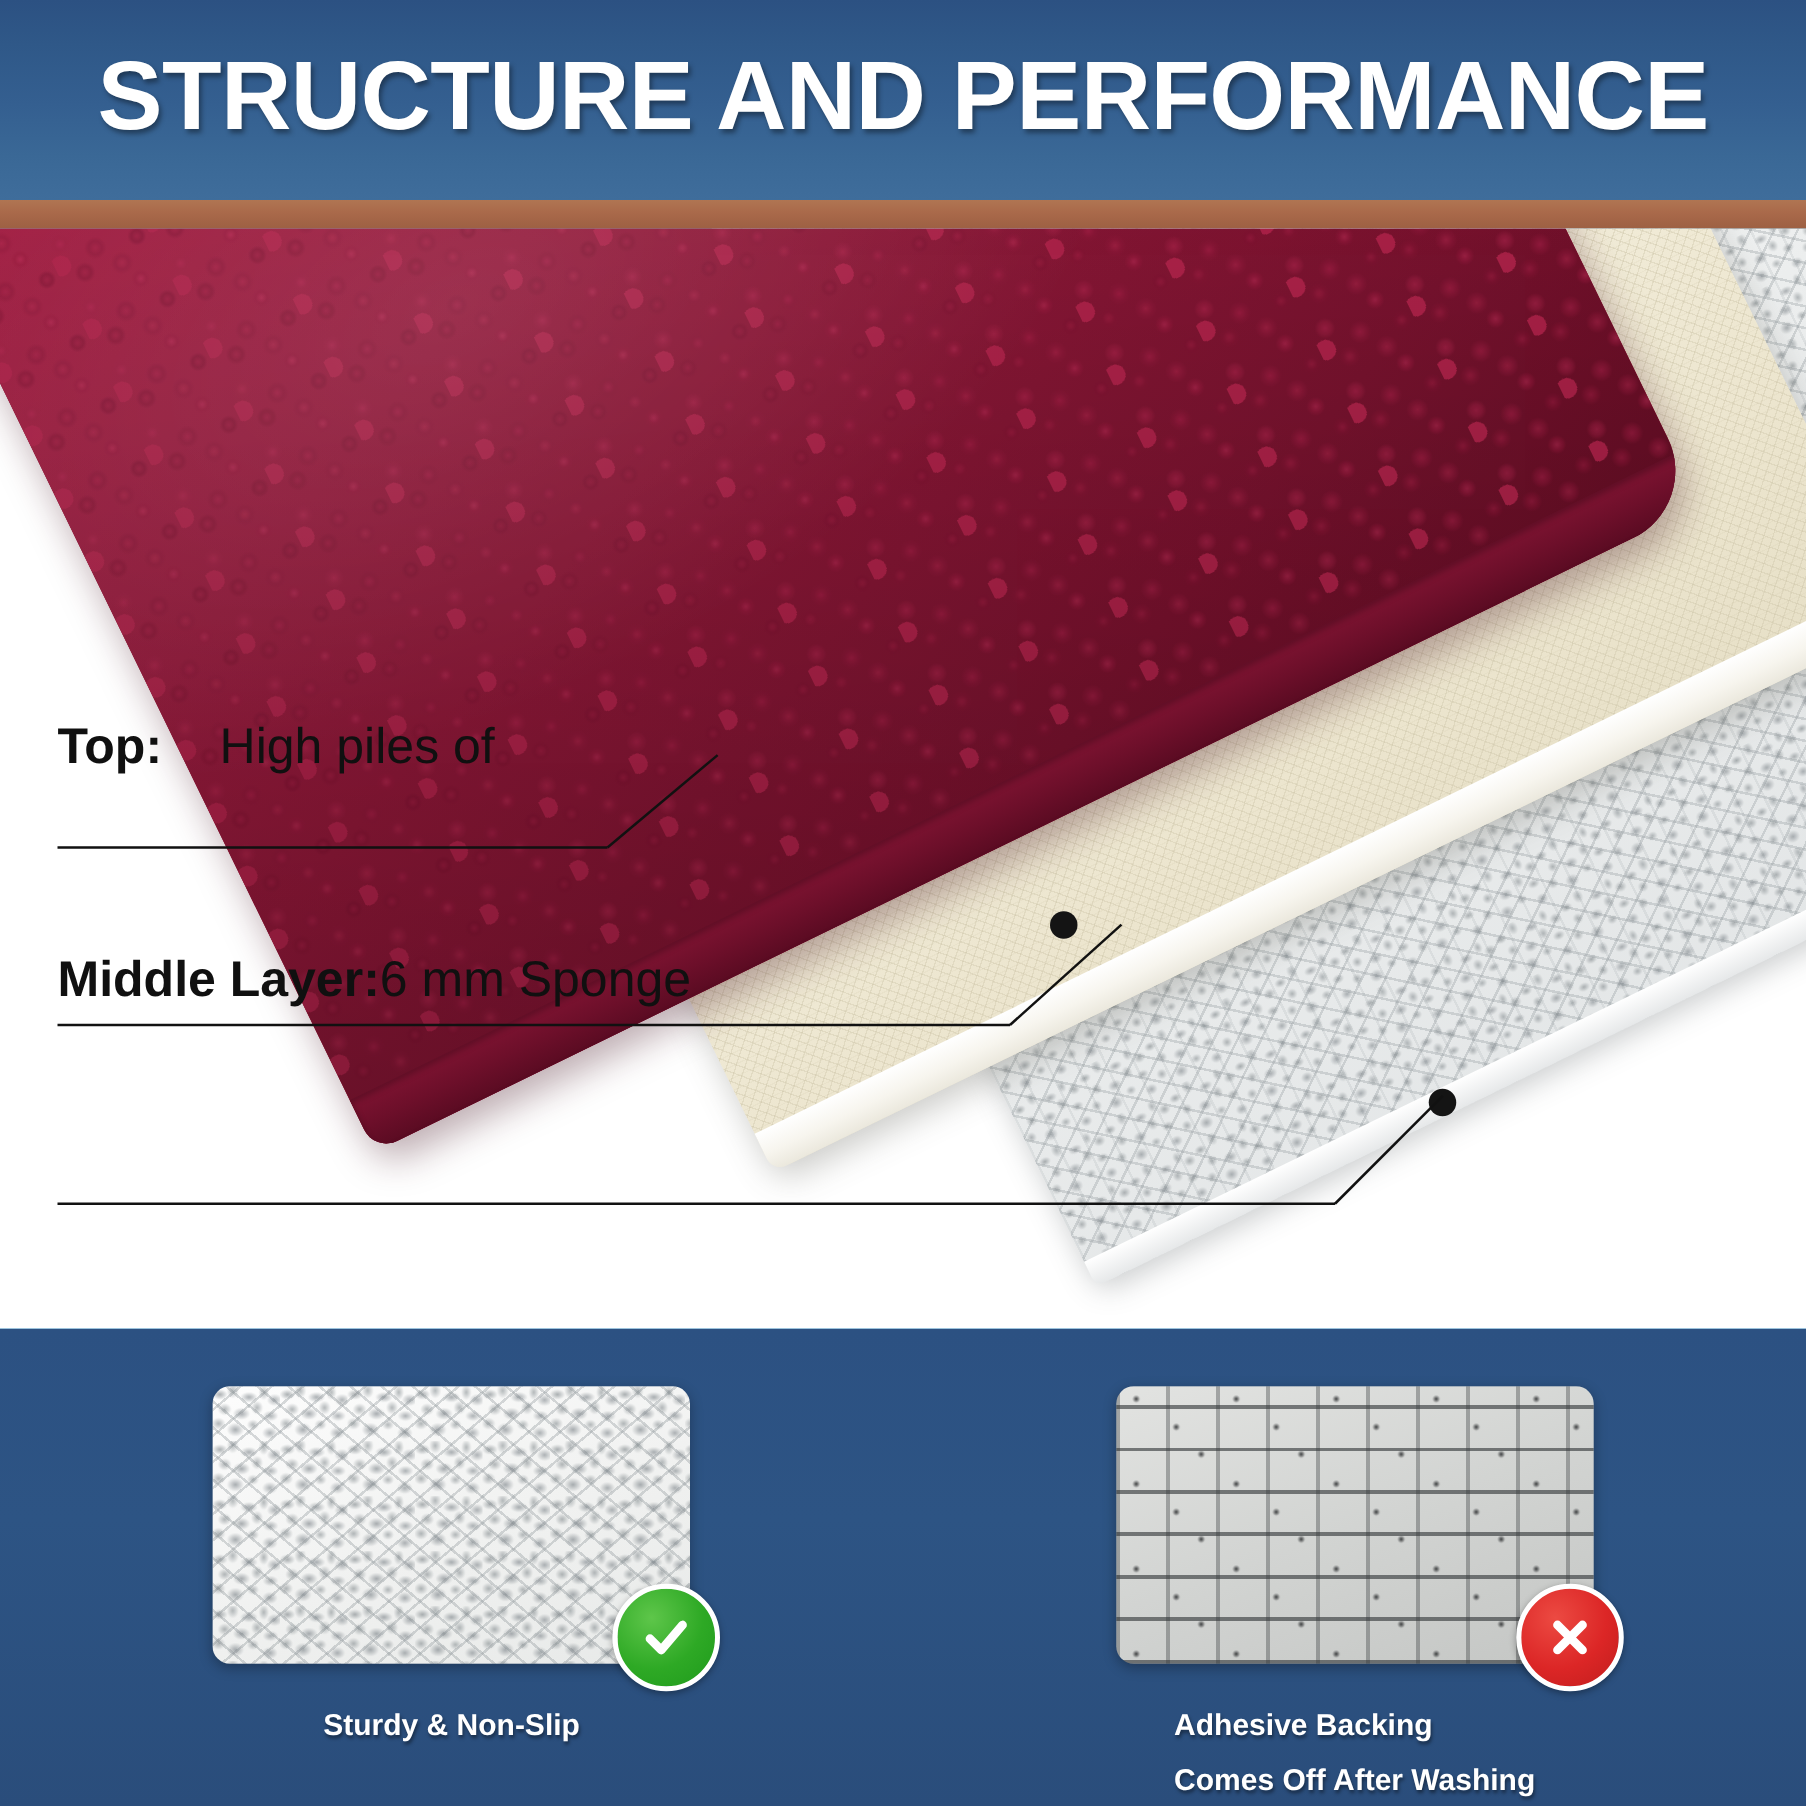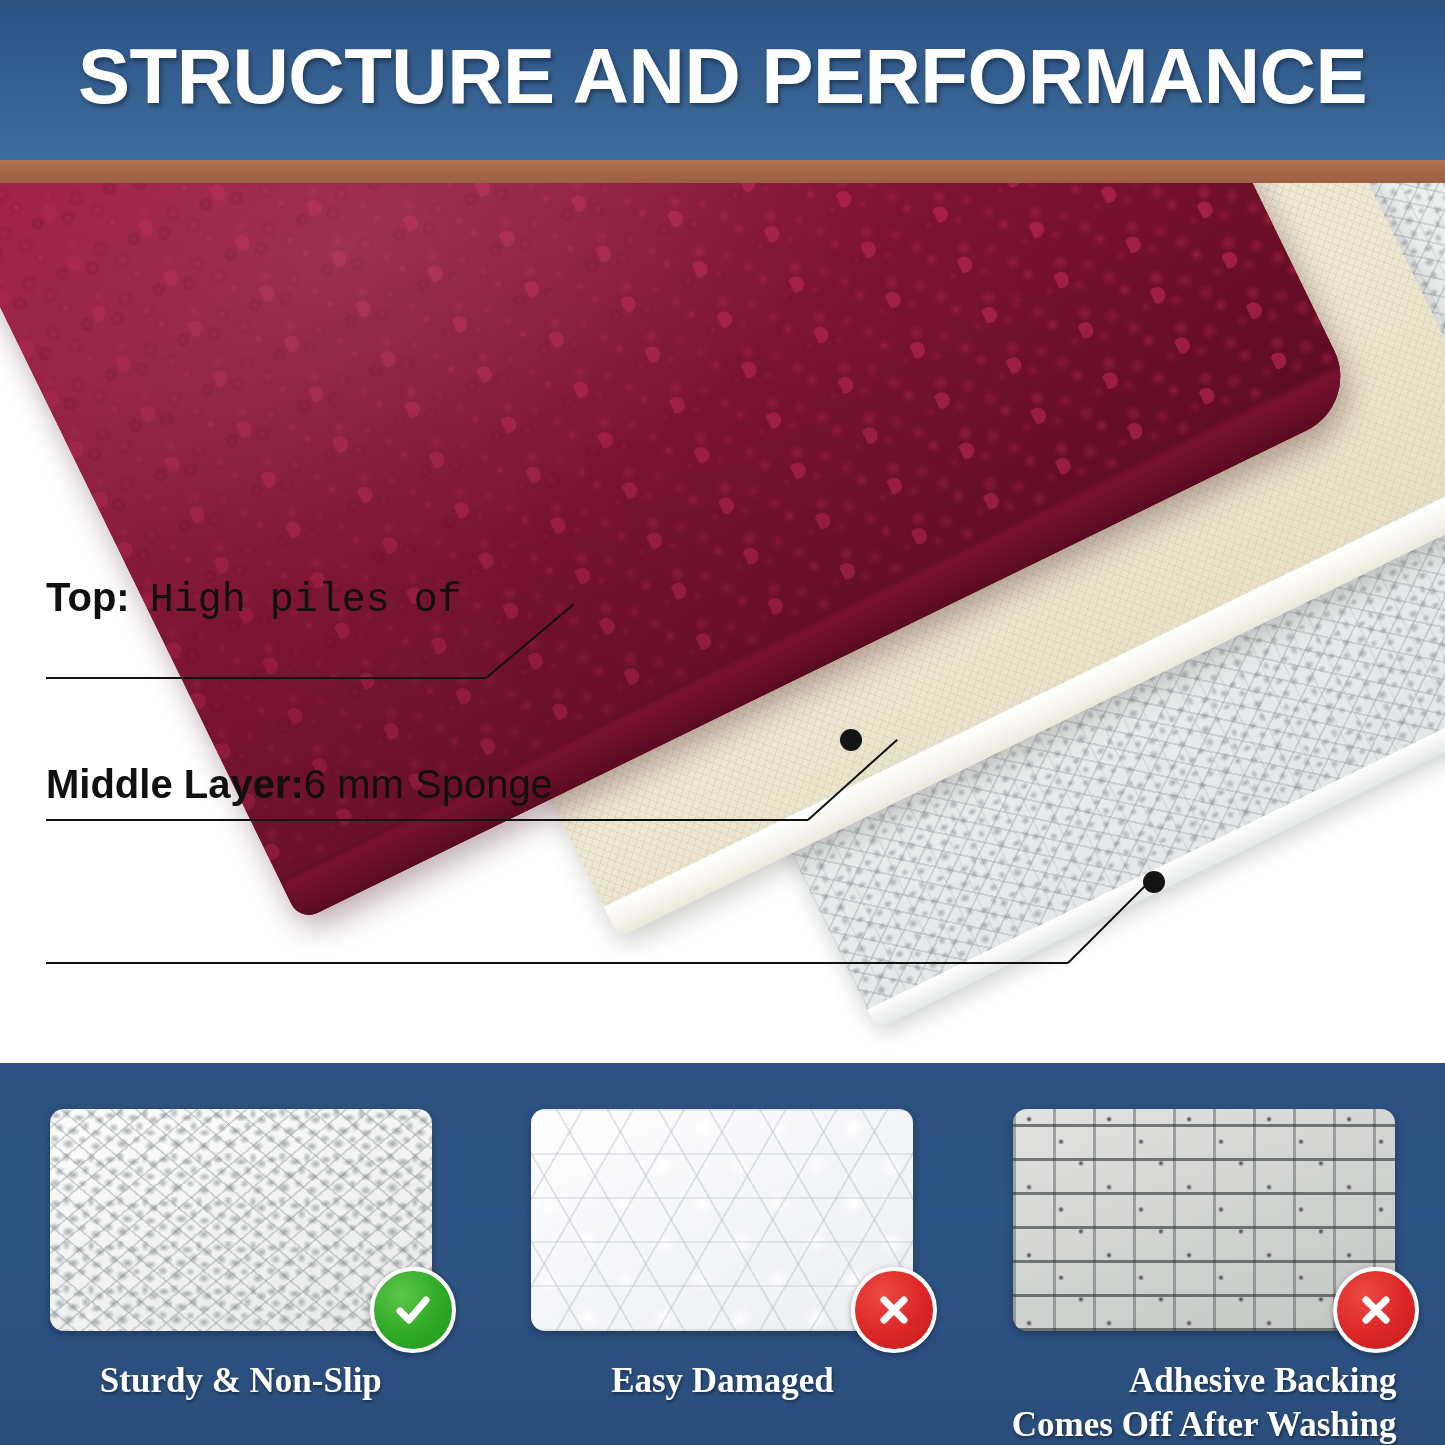--- a/index.html
+++ b/index.html
@@ -226,21 +226,21 @@
     position: absolute;
     width: 22px;
     height: 22px;
     border-radius: 50%;
     background: #141414;
   }
 
   
   #callout-top { left: 46px; top: 575px; }
   #callout-top .line2 { display: block; margin-left: 132px; }
-  #callout-top .line1 .val { margin-left: 20px; font-family: Liberation Mono, monospace; }
+  #callout-top .line1 .val { margin-left: 46px; }
 
   
   #callout-middle { left: 46px; top: 762px; }
 
   
   #callout-bottom { left: 46px; top: 906px; }
 
   
   .bottom-panel {
     position: absolute;
@@ -345,25 +345,25 @@
     border: 4px solid #ffffff;
     box-sizing: border-box;
     box-shadow: 0 2px 6px rgba(0,0,0,0.35);
   }
   .badge-ok  { background: radial-gradient(circle at 35% 30%, #5ec64a 0%, #2ea925 55%, #1f9a1c 100%); }
   .badge-no  { background: radial-gradient(circle at 35% 30%, #ec4a42 0%, #dc2626 55%, #c01d1d 100%); }
   .badge svg { display: block; }
 
   .card-caption {
     margin-top: 28px;
-    text-align: right;
+    text-align: left;
     color: #ffffff;
-    font-family: Liberation Serif, serif;
+    font-family: Liberation Sans, sans-serif;
     font-weight: bold;
-    font-size: 35px;
+    font-size: 24px;
     line-height: 44px;
     text-shadow: 1px 2px 3px rgba(0,0,0,0.45);
     white-space: nowrap;
   }
 </style>
 </head>
 <body>
 
 <div id="page">
 
@@ -423,33 +423,20 @@
             <svg width="46" height="46" viewBox="0 0 46 46" aria-hidden="true">
               <path d="M10 24 L19 33 L36 13" fill="none" stroke="#ffffff" stroke-width="7" stroke-linecap="round" stroke-linejoin="round"></path>
             </svg>
           </div>
         </div>
         <div class="card-caption">
           <div>Sturdy &amp; Non-Slip</div>
         </div>
       </div>
 
-      <div class="card">
-        <div class="swatch-wrap">
-          <div class="swatch swatch-quilt"></div>
-          <div class="badge badge-no">
-            <svg width="46" height="46" viewBox="0 0 46 46" aria-hidden="true">
-              <path d="M13 13 L33 33 M33 13 L13 33" fill="none" stroke="#ffffff" stroke-width="7" stroke-linecap="round"></path>
-            </svg>
-          </div>
-        </div>
-        <div class="card-caption">
-          <div>Easy Damaged</div>
-        </div>
-      </div>
 
       <div class="card">
         <div class="swatch-wrap">
           <div class="swatch swatch-grid"></div>
           <div class="badge badge-no">
             <svg width="46" height="46" viewBox="0 0 46 46" aria-hidden="true">
               <path d="M13 13 L33 33 M33 13 L13 33" fill="none" stroke="#ffffff" stroke-width="7" stroke-linecap="round"></path>
             </svg>
           </div>
         </div>

